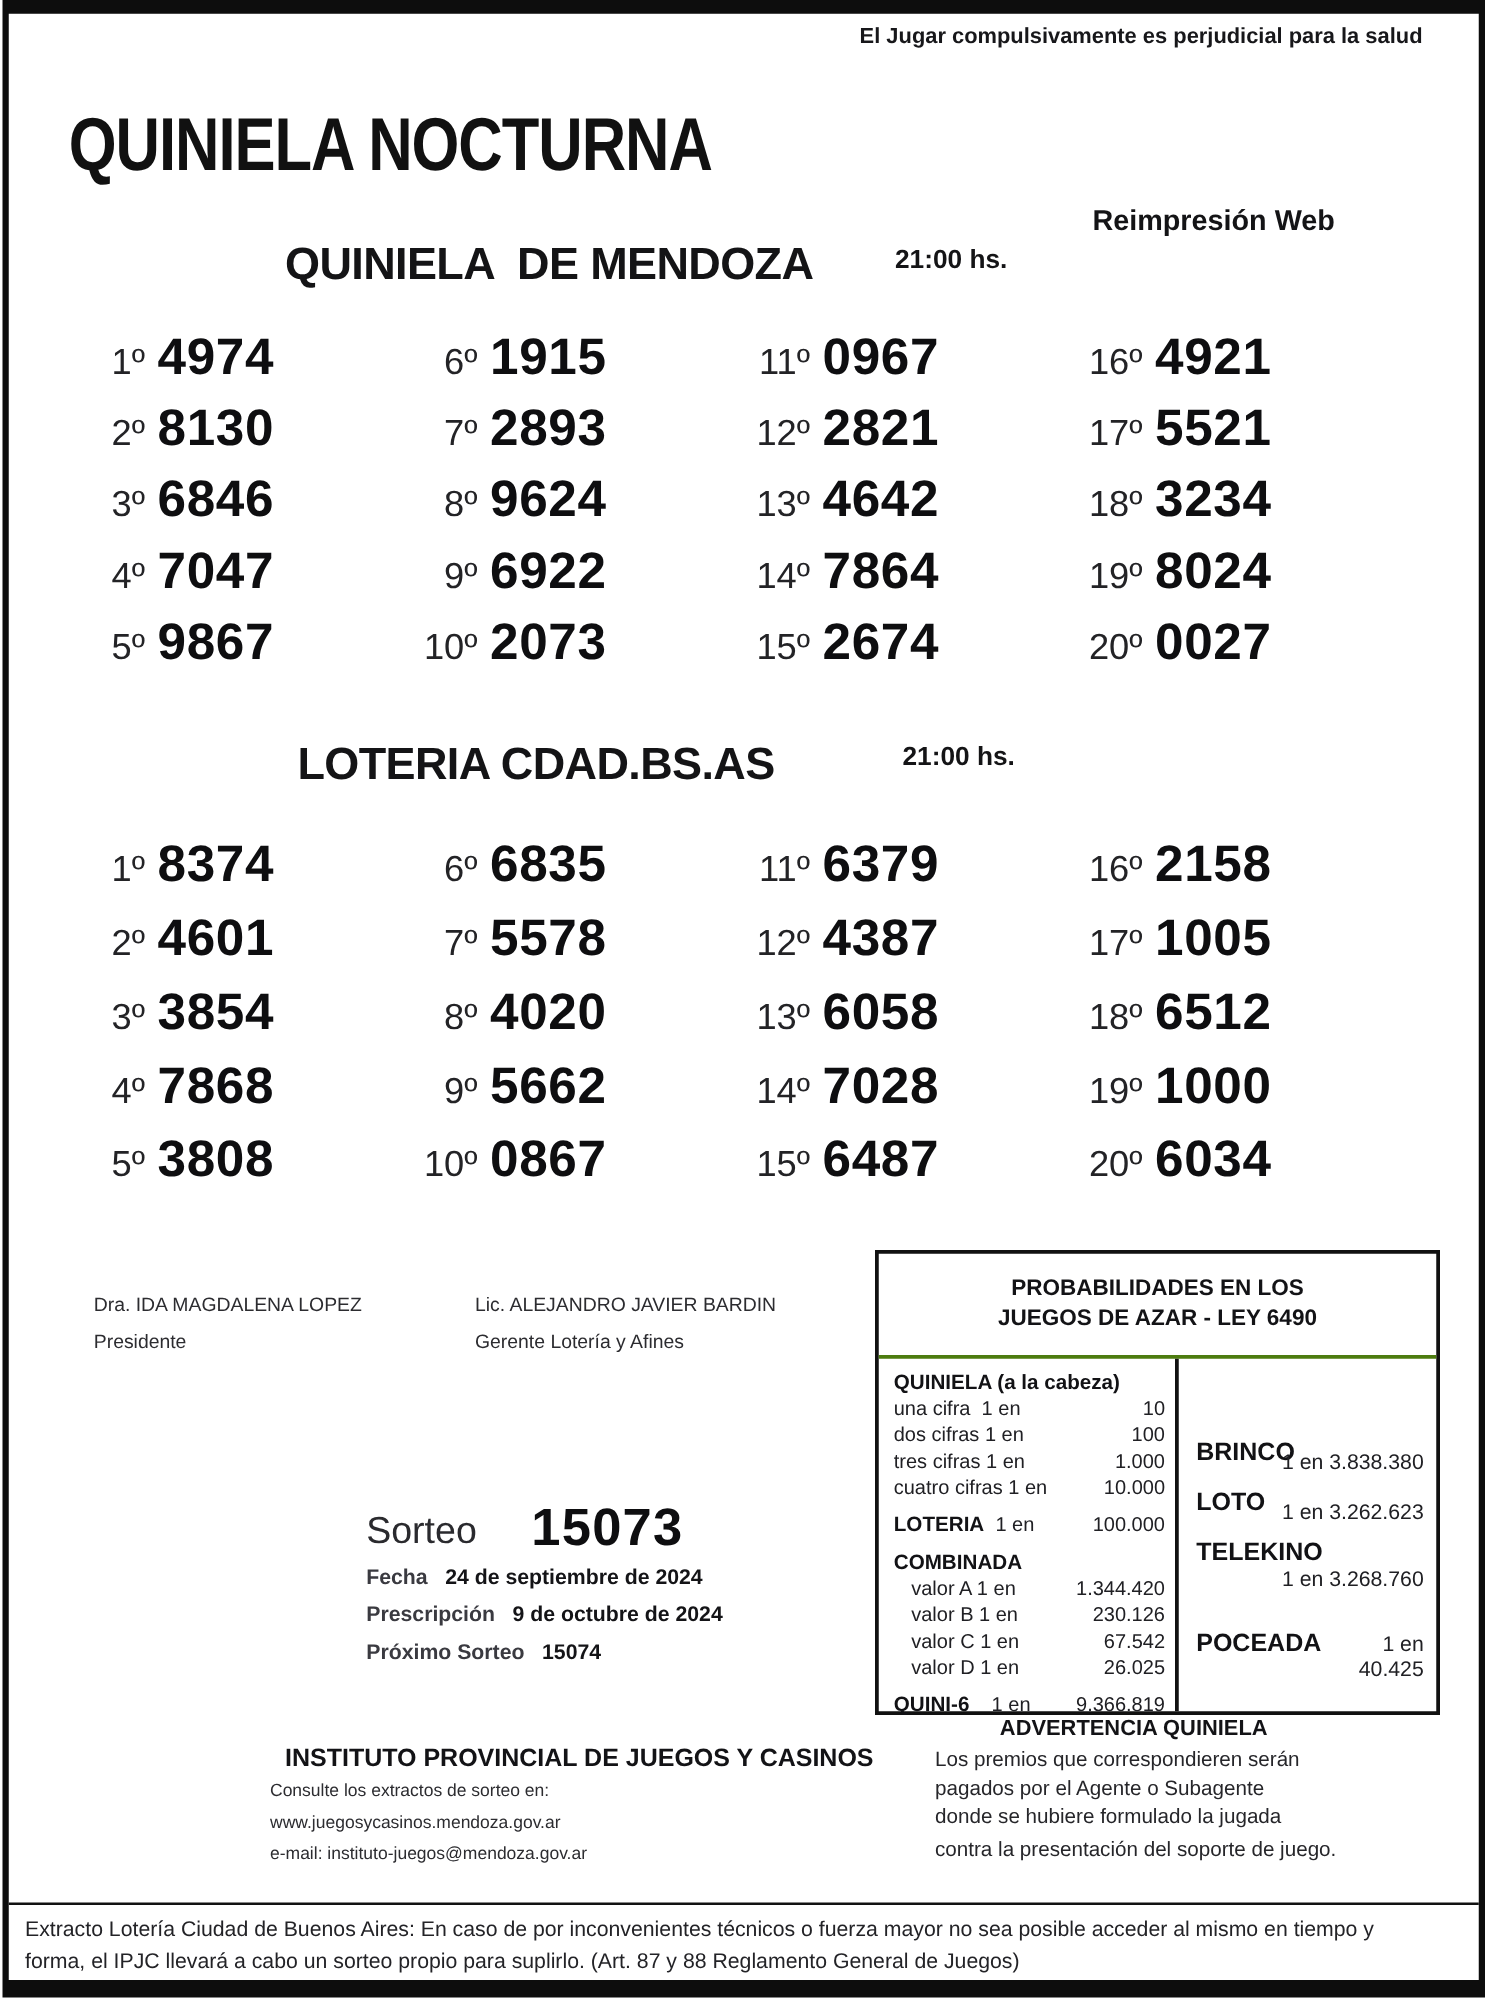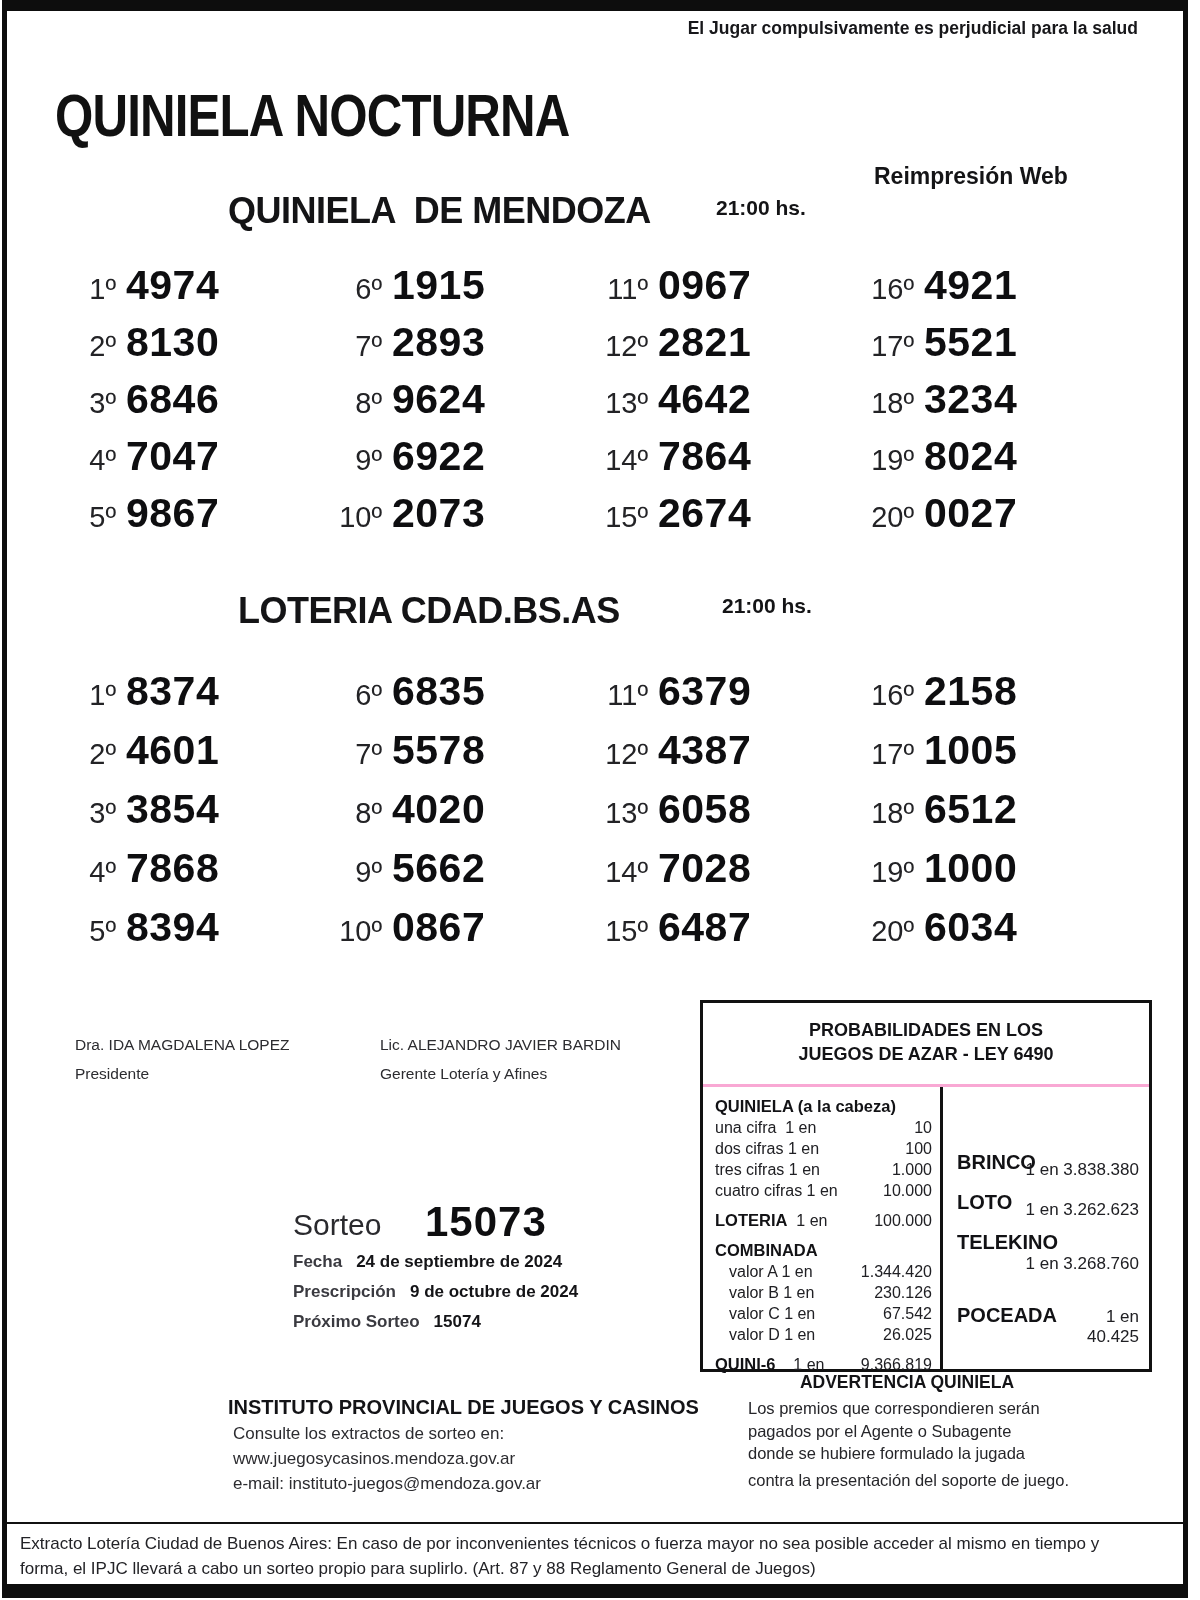--- a/index.html
+++ b/index.html
@@ -46,21 +46,21 @@
   .sig-name { font-size:15.5px; color:#2c2c30; }
   .sig-role { font-size:15.5px; color:#2c2c30; margin-top:11px; }
 
   .prob-box {
     left:700px; top:1000px; width:452px; height:372px;
     border:3px solid #111; background:#fff;
     display:flex; flex-direction:column;
   }
   .prob-header {
     text-align:center; font-weight:bold; font-size:18px; color:#131316;
-    padding-top:15px; height:84px; border-bottom:3px solid #f9a8d4; line-height:24px; flex:none;
+    padding-top:15px; height:84px; border-bottom:3px solid #4d7c0f; line-height:24px; flex:none;
   }
   .prob-cols { display:flex; flex:1; min-height:0; }
   .prob-left { width:240px; border-right:3px solid #111; padding:9px 8px 6px 12px; }
   .prob-right { flex:1; padding:64px 10px 8px 14px; }
   .prob-row { display:flex; justify-content:space-between; align-items:baseline; font-size:16px; line-height:21px; color:#202024; }
   .prob-row.gap { margin-top:9px; }
   .prob-row.indent { padding-left:14px; }
   .pl { white-space:pre; }
   .pl b { font-size:16.5px; color:#121215; }
   .pv { text-align:right; }
@@ -74,21 +74,21 @@
   .sorteo-label { left:293px; top:1208px; font-size:30px; color:#2a2a2e; }
   .sorteo-number { left:425px; top:1198px; font-size:42px; font-weight:bold; color:#0e0e10; letter-spacing:1px; }
   .draw-line { display:flex; gap:14px; align-items:baseline; font-size:17px; }
   .draw-line .dl-label { color:#3a3a40; font-weight:bold; }
   .draw-line .dl-value { color:#141417; font-weight:bold; }
   .dl-1 { left:293px; top:1252px; }
   .dl-2 { left:293px; top:1282px; }
   .dl-3 { left:293px; top:1312px; }
 
   .inst-name { left:228px; top:1396px; font-size:20px; font-weight:bold; color:#131316; }
-  .inst-line { left:233px; font-size:17px; color:#2c2c30; }
+  .inst-line { left:216px; font-size:14px; color:#2c2c30; }
   .inst-l2 { top:1424px; } .inst-l3 { top:1449px; } .inst-l4 { top:1474px; }
 
   .adv-title { left:752px; top:1372px; width:310px; text-align:center; font-size:17.5px; font-weight:bold; color:#131316; }
   .adv-lines { left:748px; top:1397px; width:360px; }
   .adv-line { font-size:16.5px; line-height:22.5px; color:#26262a; }
   .adv-line:last-child { margin-top:4px; }
 
   .separator { left:7px; top:1522px; width:1176px; height:2px; background:#111; }
   .footer-line { left:20px; width:1150px; font-size:17px; color:#232327; }
   .fl-1 { top:1534px; } .fl-2 { top:1559px; }
@@ -230,21 +230,21 @@
       <span class="num">3854</span>
     </div>
 
     <div class="num-cell">
       <span class="ord">4º</span>
       <span class="num">7868</span>
     </div>
 
     <div class="num-cell">
       <span class="ord">5º</span>
-      <span class="num">8394</span>
+      <span class="num">3808</span>
     </div>
 
     <div class="num-cell">
       <span class="ord">6º</span>
       <span class="num">6835</span>
     </div>
 
     <div class="num-cell">
       <span class="ord">7º</span>
       <span class="num">5578</span>

